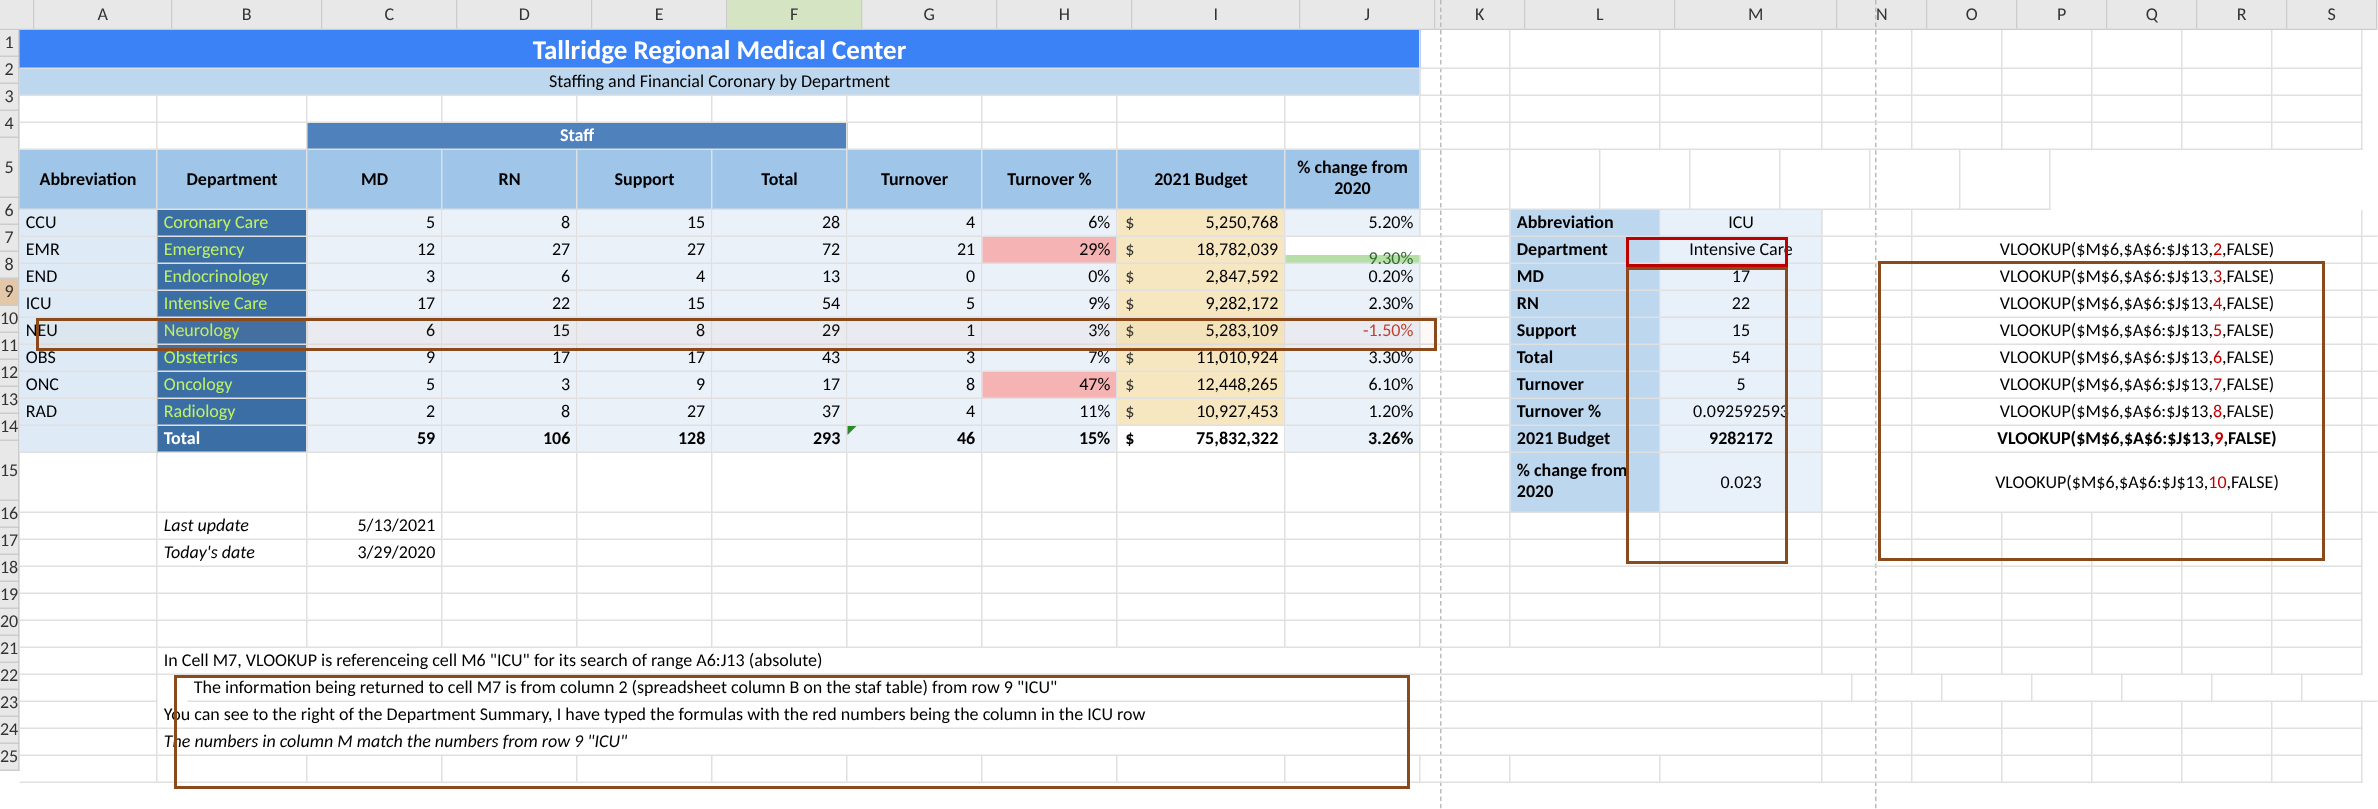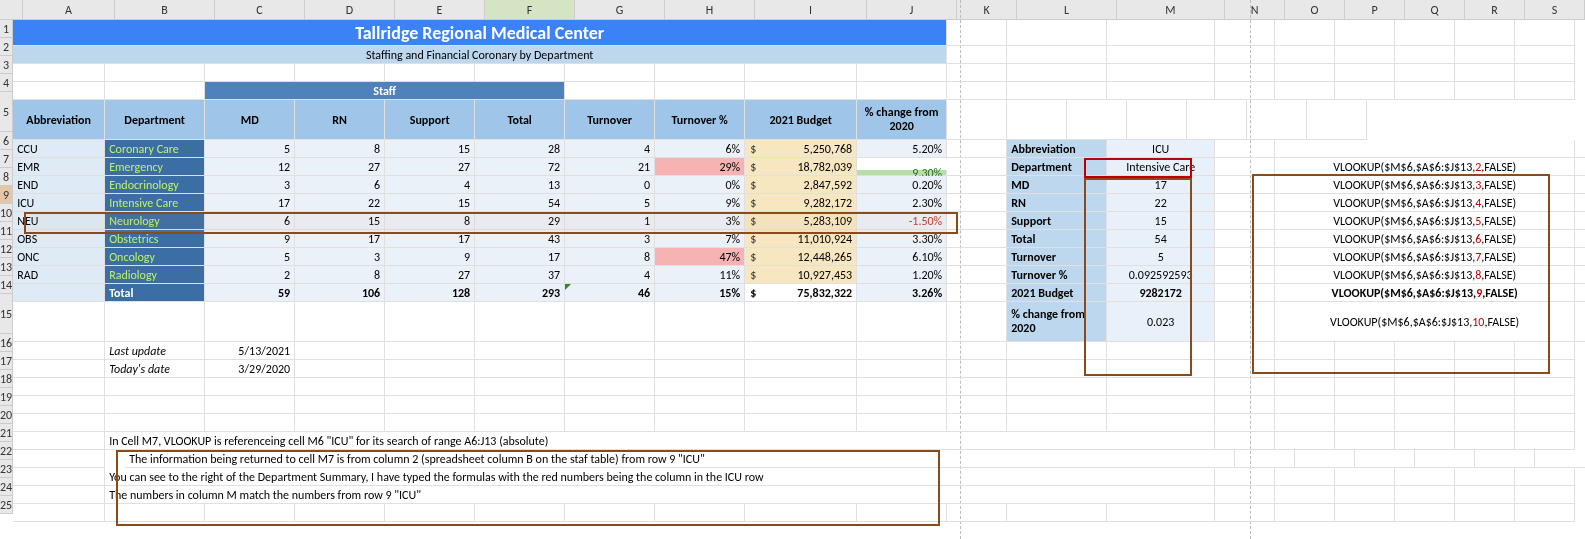--- a/index.html
+++ b/index.html
@@ -603,21 +603,21 @@
           <div class="cell " style="width: 1110px; overflow: visible;">You can see to the right of the Department Summary, I have typed the formulas with the red numbers being the column in the ICU row</div>
           <div class="cell cN"></div>
           <div class="cell cO"></div>
           <div class="cell cP"></div>
           <div class="cell cQ"></div>
           <div class="cell cR"></div>
           <div class="cell cS"></div>
         </div>
         <div class="row">
           <div class="cell cA"></div>
-          <div class="cell " style="width: 1110px; overflow: visible;">The numbers in column M match the numbers from row 9 "ICU"</div>
+          <div class="cell " style="width: 1110px; overflow: visible; font-style: italic;">The numbers in column M match the numbers from row 9 "ICU"</div>
           <div class="cell cN"></div>
           <div class="cell cO"></div>
           <div class="cell cP"></div>
           <div class="cell cQ"></div>
           <div class="cell cR"></div>
           <div class="cell cS"></div>
         </div>
         <div class="row">
           <div class="cell cA"></div>
           <div class="cell cB"></div>

